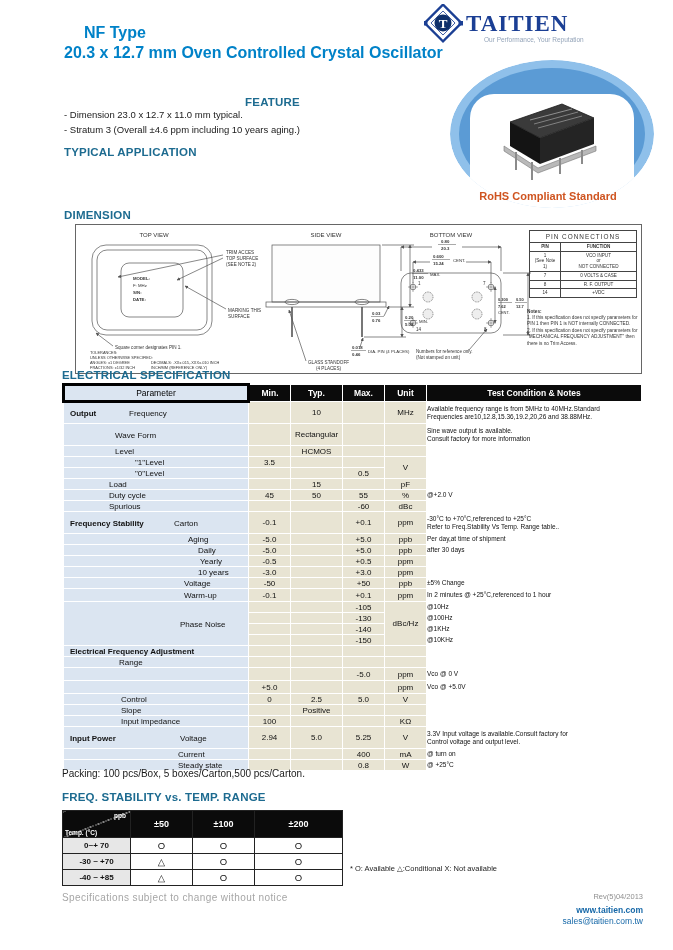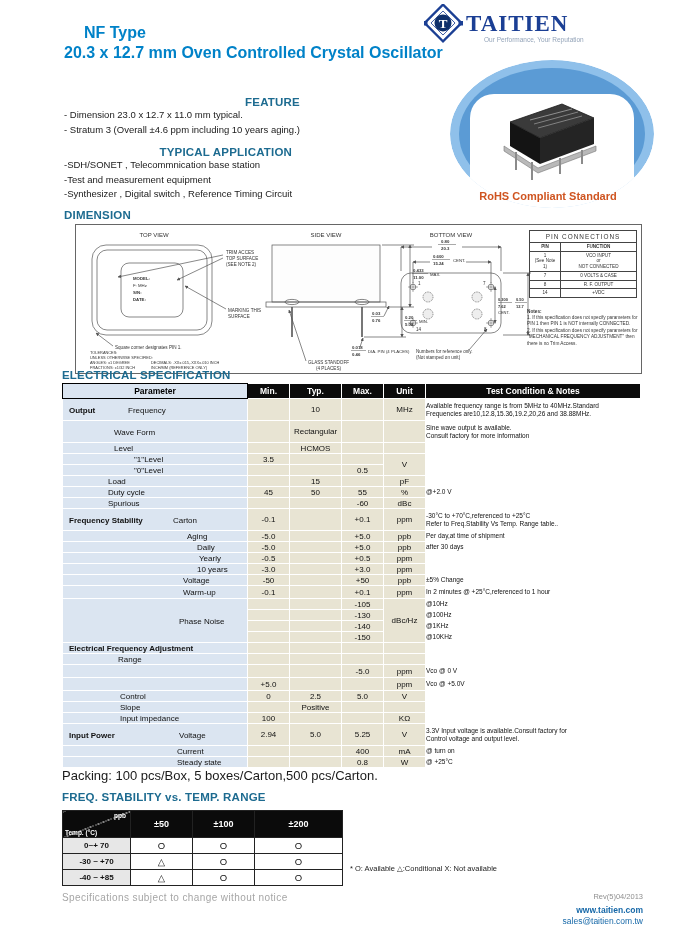--- a/index.html
+++ b/index.html
@@ -33,29 +33,29 @@
       text-align:center;padding:2px 0;color:#333;}
   .pin-col{width:26px;}
   .dim-notes{position:absolute;left:451px;top:84px;width:112px;font-size:4.7px;line-height:1.3;color:#333;}
   .dim-note{margin-bottom:1px;}
 
   
   .spec-wrap{position:absolute;left:62px;top:383px;}
   table.spec{border-collapse:collapse;table-layout:fixed;width:578px;border:1px solid #999;}
   table.spec th{padding:0;height:14px;font-size:8.5px;}
   th.hdark{background:var(--table-header-bg);color:#fff;font-weight:bold;border:1px solid #fff;}
-  th.hparam{background:var(--table-param-bg);color:#000;font-weight:bold;border:1px solid #000000;}
+  th.hparam{background:var(--table-param-bg);color:#000;font-weight:normal;border:3px solid #000000;}
   table.spec td{border:1px solid #fff;padding:0;vertical-align:middle;}
   td.pcell{background:var(--table-param-bg);position:relative;}
   .pg{position:absolute;left:6px;top:50%;transform:translateY(-50%);font-weight:bold;font-size:8px;white-space:nowrap;}
   .ps{position:absolute;top:50%;transform:translateY(-50%);font-size:8px;white-space:nowrap;}
   td.vcell{background:var(--table-value-bg);text-align:center;font-size:8px;}
   td.ncell{background:#fff;font-size:6.5px;line-height:1.2;padding:1px 3px;white-space:pre-line;}
 
-  .packing{position:absolute;left:62px;top:768px;font-size:13px;color:#1a1a1a;}
+  .packing{position:absolute;left:62px;top:768px;font-size:10px;color:#1a1a1a;}
 
   
   .stab-wrap{position:absolute;left:62px;top:810px;}
   table.stab{border-collapse:collapse;table-layout:fixed;width:280px;}
   table.stab th,table.stab td{border:1px solid #222;padding:0;}
   .stab-col-h{background:#0b0b0b;color:#fff;font-size:9px;font-weight:bold;height:26px;text-align:center;}
   .corner{position:relative;width:68px;height:26px;color:#fff;
      background:linear-gradient(to bottom right, rgba(255,255,255,0) 49.5%, #fff 49.5%, #fff 50.6%, rgba(255,255,255,0) 50.6%), #0b0b0b;}
   .corner .ppb{position:absolute;top:1px;right:4px;font-size:6.5px;font-weight:bold;}
   .corner .temp{position:absolute;bottom:1px;left:2px;font-size:6.5px;font-weight:bold;}
@@ -124,25 +124,20 @@
   <div class="abs" style="left:64px;top:96px;">
     <div class="sec-head">FEATURE</div>
     <div class="body-lines">
         <div class="feature-item">- Dimension 23.0 x 12.7 x 11.0 mm typical.</div>
         <div class="feature-item">- Stratum 3 (Overall ±4.6 ppm including 10 years aging.)</div>
       </div>
   </div>
 
   <div class="abs" style="left:64px;top:146px;">
     <div class="sec-head">TYPICAL APPLICATION</div>
-    <div class="body-lines">
-        <div class="application-item">-SDH/SONET , Telecommnication base station</div>
-        <div class="application-item">-Test and measurement equipment</div>
-        <div class="application-item">-Synthesizer , Digital switch , Reference Timing Circuit</div>
-      </div>
   </div>
 
   <div class="rohs">RoHS Compliant Standard</div>
 
   <div class="abs sec-head" style="left:64px;top:209px;">DIMENSION</div>
 
   <div class="dim-panel">
     <svg class="dim-svg" width="565" height="148" viewBox="0 0 565 148">
       <defs>
         <marker id="ar" viewBox="0 0 10 10" refX="9" refY="5" markerWidth="5" markerHeight="5" orient="auto-start-reverse">

